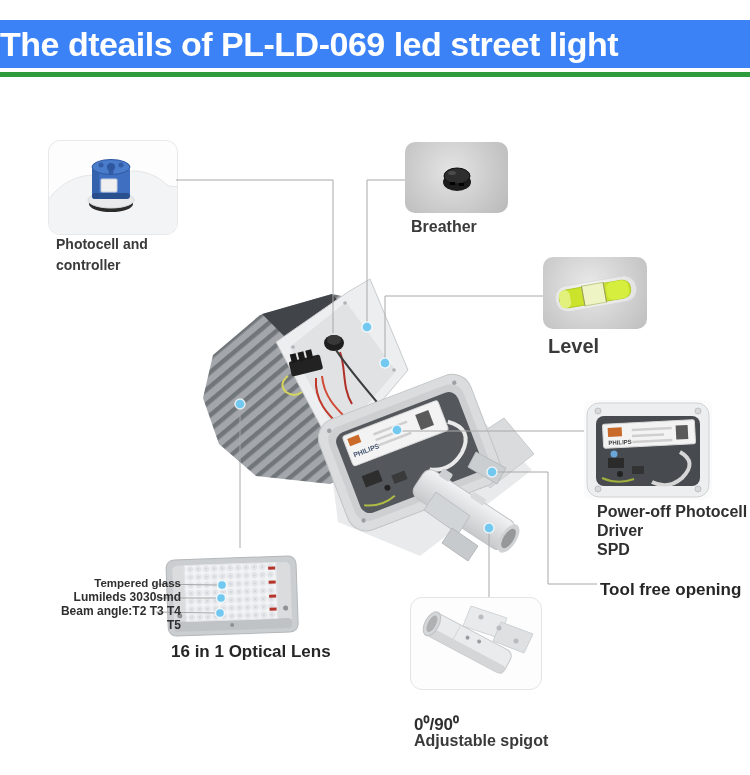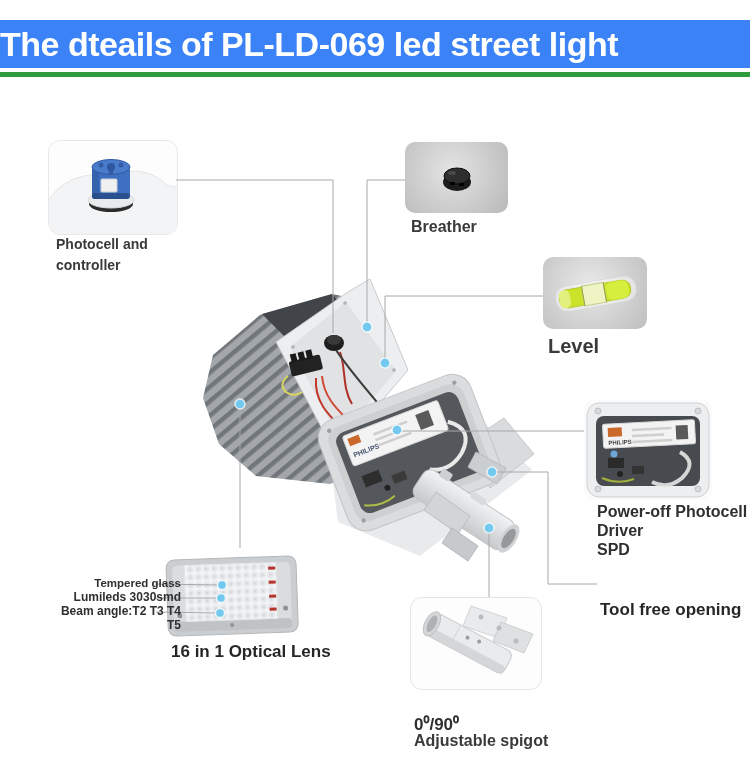--- a/index.html
+++ b/index.html
@@ -22,21 +22,21 @@
   #spigot-card{left:410px;top:597px;width:130px;height:91px;border-radius:12px;
                background:#fdfdfd;border:1px solid #e2e4e6;}
   #led-card{left:163px;top:548px;width:137px;height:95px;background:transparent;}
   .card svg{display:block;}
   
   .label{position:absolute;z-index:3;color:#3a3a3a;font-weight:600;}
   #photocell-label{left:56px;top:234px;width:118px;font-size:14px;line-height:21px;}
   #breather-label{left:411px;top:218px;font-size:16px;}
   #level-label{left:548px;top:335px;font-size:20px;}
   #driver-label{left:597px;top:502px;font-size:16px;line-height:19px;color:#2f2f2f;}
-  #toolfree-label{left:600px;top:600px;font-size:17px;color:#262626;}
+  #toolfree-label{left:600px;top:580px;font-size:17px;color:#262626;}
   #spigot-label{left:414px;top:693px;font-size:16px;margin-top:39px;}
   #spigot-angle{left:414px;top:712px;font-size:17px;color:#2f2f2f;}
   #lens-label{left:171px;top:642px;font-size:17px;color:#262626;}
   .led-side{position:absolute;z-index:3;left:30px;width:123px;text-align:right;color:#2f2f2f;margin-left:28px;}
   #tempered-label{top:577px;font-size:11.5px;font-weight:600;}
   #chip-label{top:590px;font-size:12px;font-weight:700;}
   #beam-label{top:604px;font-size:12px;font-weight:700;}
   
   #overlay{position:absolute;left:0;top:0;z-index:2;pointer-events:none;}
 </style>

